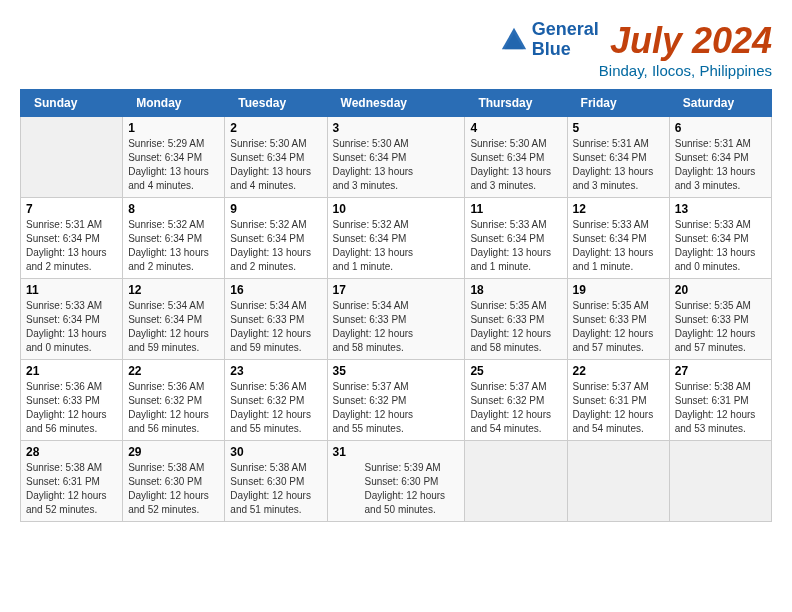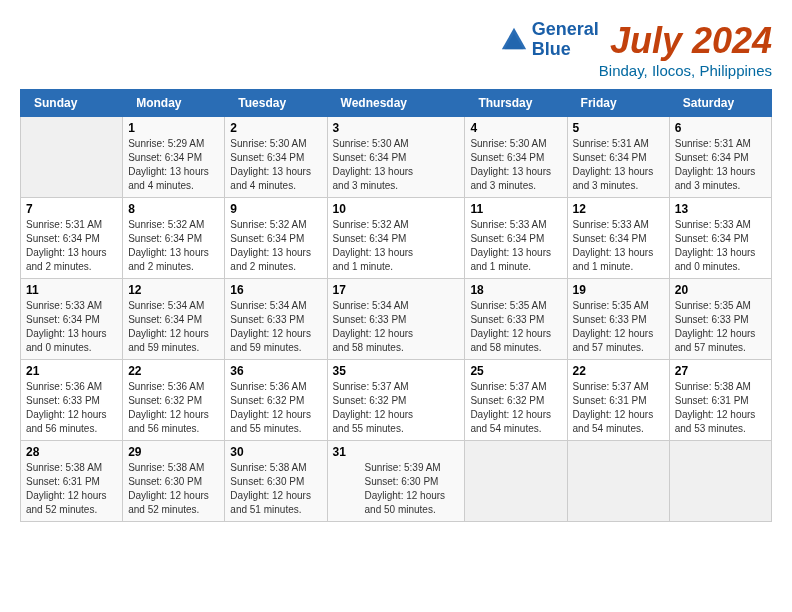--- a/index.html
+++ b/index.html
@@ -274,21 +274,21 @@
 and 56 minutes.</div>
         </td>
         <td>
           <div class="day-number">22</div>
           <div class="day-detail" style="white-space: pre-line;">Sunrise: 5:36 AM
 Sunset: 6:32 PM
 Daylight: 12 hours
 and 56 minutes.</div>
         </td>
         <td>
-          <div class="day-number">36</div>
+          <div class="day-number">23</div>
           <div class="day-detail" style="white-space: pre-line;">Sunrise: 5:36 AM
 Sunset: 6:32 PM
 Daylight: 12 hours
 and 55 minutes.</div>
         </td>
         <td>
           <div class="day-number">35</div>
           <div class="day-detail" style="white-space: pre-line;">Sunrise: 5:37 AM
 Sunset: 6:32 PM
 Daylight: 12 hours

